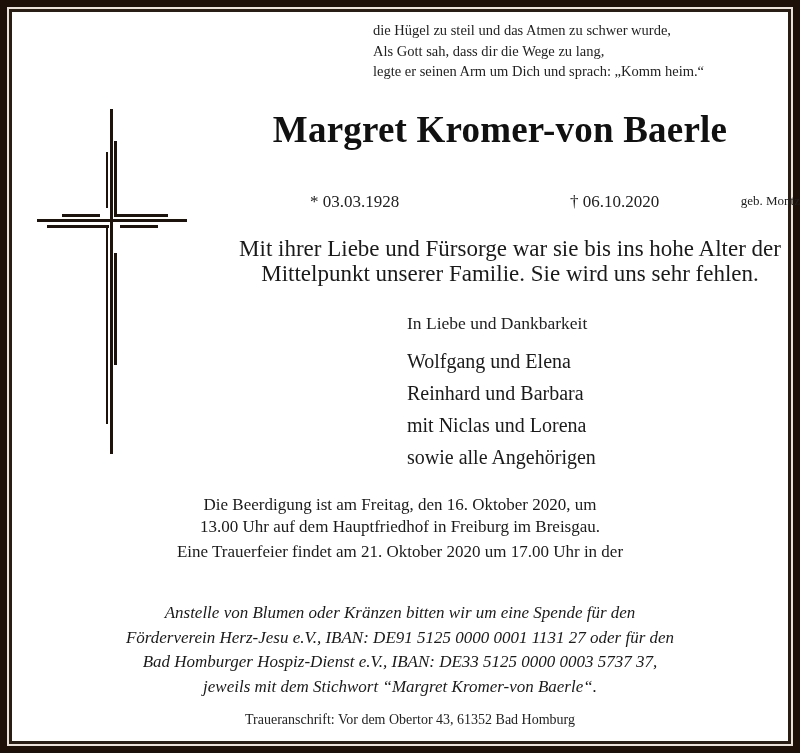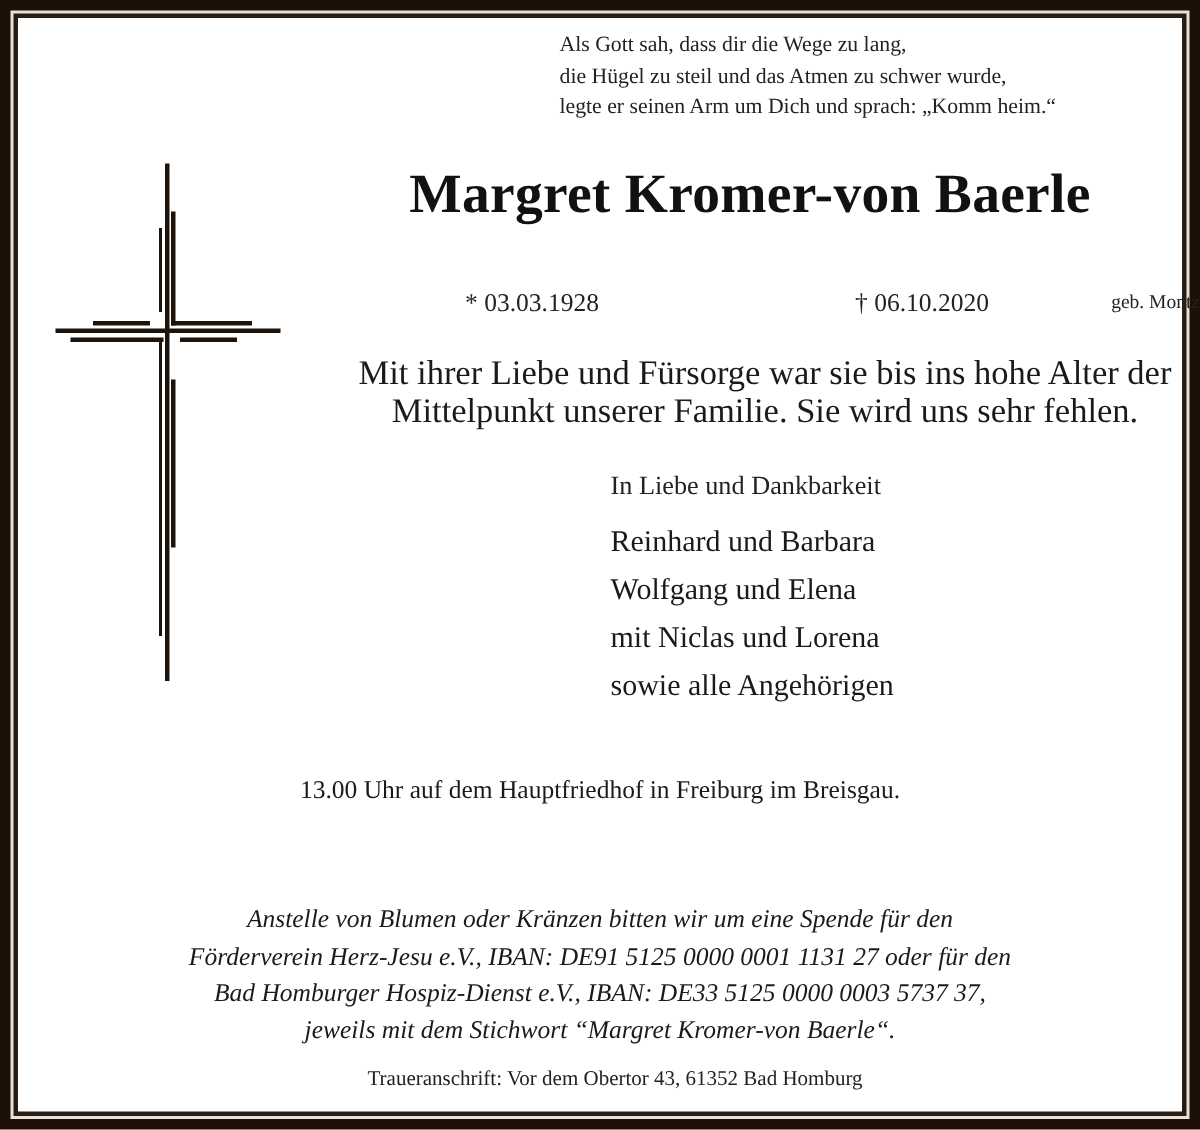--- a/index.html
+++ b/index.html
@@ -39,51 +39,51 @@
   <div class="line" style="left:114px; top:253px; width:3px; height:112px;"></div>
   <div class="line" style="left:106px; top:226px; width:2px; height:198px;"></div>
   <div class="line" style="left:37px; top:219px; width:150px; height:3px;"></div>
   <div class="line" style="left:62px; top:214px; width:38px; height:3px;"></div>
   <div class="line" style="left:114px; top:214px; width:54px; height:3px;"></div>
   <div class="line" style="left:47px; top:225px; width:62px; height:3px;"></div>
   <div class="line" style="left:120px; top:225px; width:38px; height:3px;"></div>
 </div>
 
 <div class="abs poem">
+  <div>die Hügel zu steil und das Atmen zu schwer wurde,</div>
   <div>Als Gott sah, dass dir die Wege zu lang,</div>
-  <div>die Hügel zu steil und das Atmen zu schwer wurde,</div>
   <div>legte er seinen Arm um Dich und sprach: „Komm heim.“</div>
 </div>
 
 <div class="abs name">Margret Kromer-von Baerle</div>
 <div class="abs maiden">geb. Montz</div>
 <div class="abs born">* 03.03.1928</div>
 <div class="abs died">† 06.10.2020</div>
 
 <div class="abs tribute">
   <div>Mit ihrer Liebe und Fürsorge war sie bis ins hohe Alter der</div>
   <div>Mittelpunkt unserer Familie. Sie wird uns sehr fehlen.</div>
 </div>
 
 <div class="abs greeting">In Liebe und Dankbarkeit</div>
 
 <div class="abs family">
+  <div>Wolfgang und Elena</div>
   <div>Reinhard und Barbara</div>
-  <div>Wolfgang und Elena</div>
   <div>mit Niclas und Lorena</div>
   <div>sowie alle Angehörigen</div>
 </div>
 
 <div class="abs funeral">
   <p>
-    <br>
+    <span>Die Beerdigung ist am Freitag, den 16. Oktober 2020, um</span><br>
     <span>13.00 Uhr auf dem Hauptfriedhof in Freiburg im Breisgau.</span>
   </p>
   <p>
-    <br>
+    <span>Eine Trauerfeier findet am 21. Oktober 2020 um 17.00 Uhr in der</span><br>
   </p>
 </div>
 
 <div class="abs donation">
   <div>Anstelle von Blumen oder Kränzen bitten wir um eine Spende für den</div>
   <div>Förderverein Herz-Jesu e.V., IBAN: DE91 5125 0000 0001 1131 27 oder für den</div>
   <div>Bad Homburger Hospiz-Dienst e.V., IBAN: DE33 5125 0000 0003 5737 37,</div>
   <div>jeweils mit dem Stichwort “Margret Kromer-von Baerle“.</div>
 </div>
 

